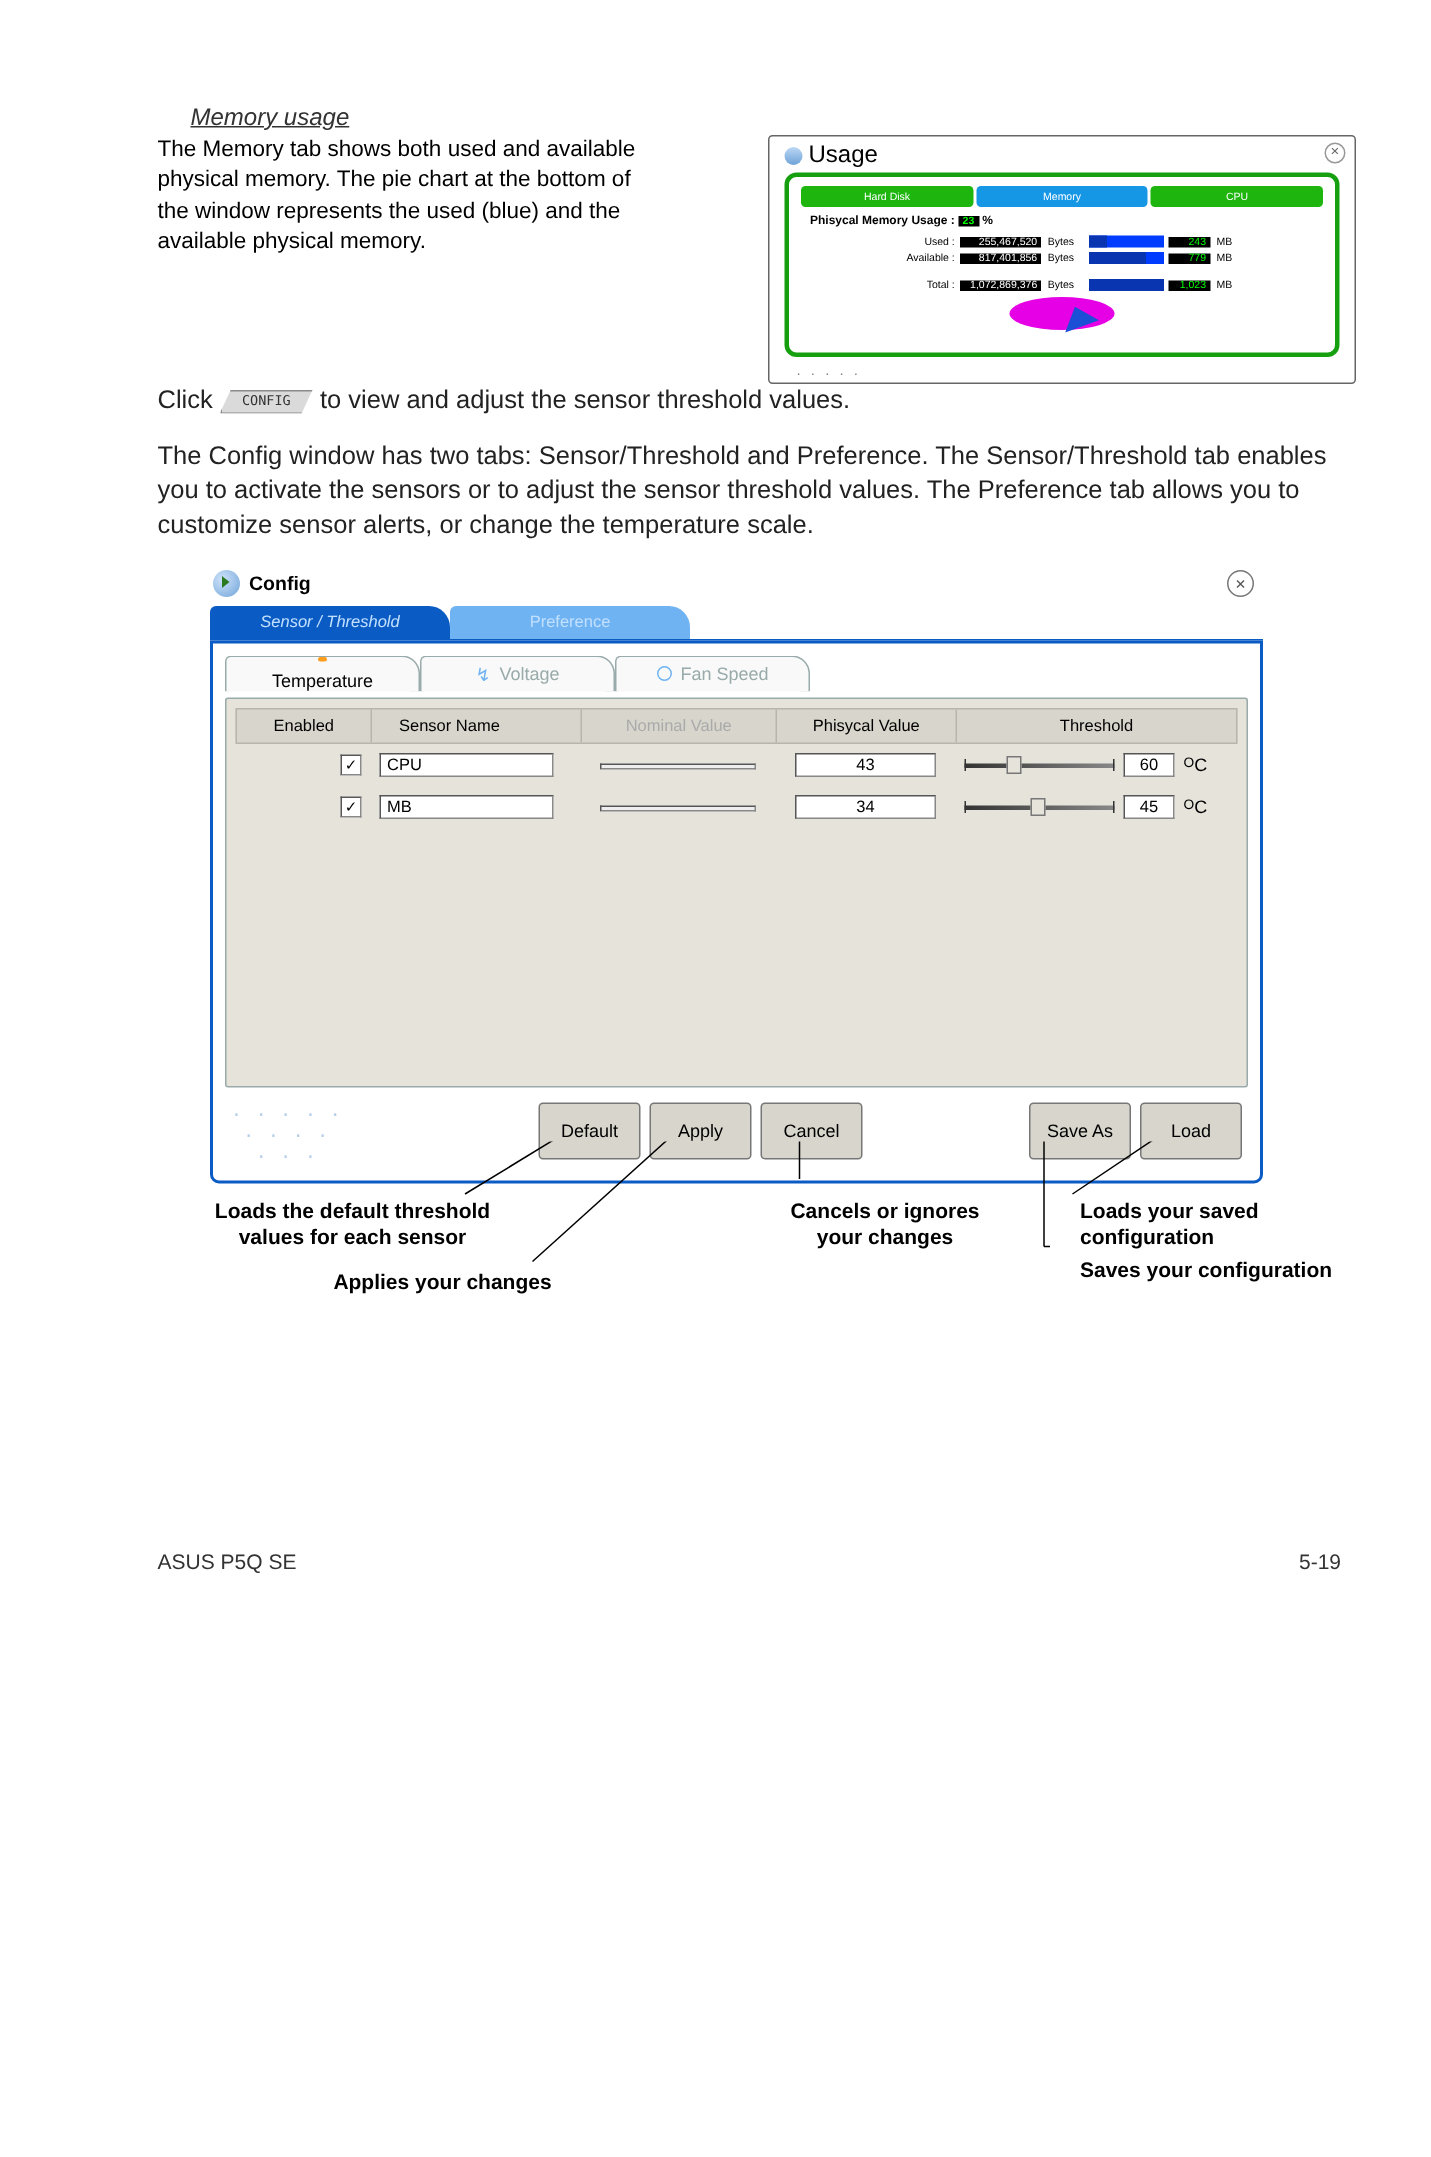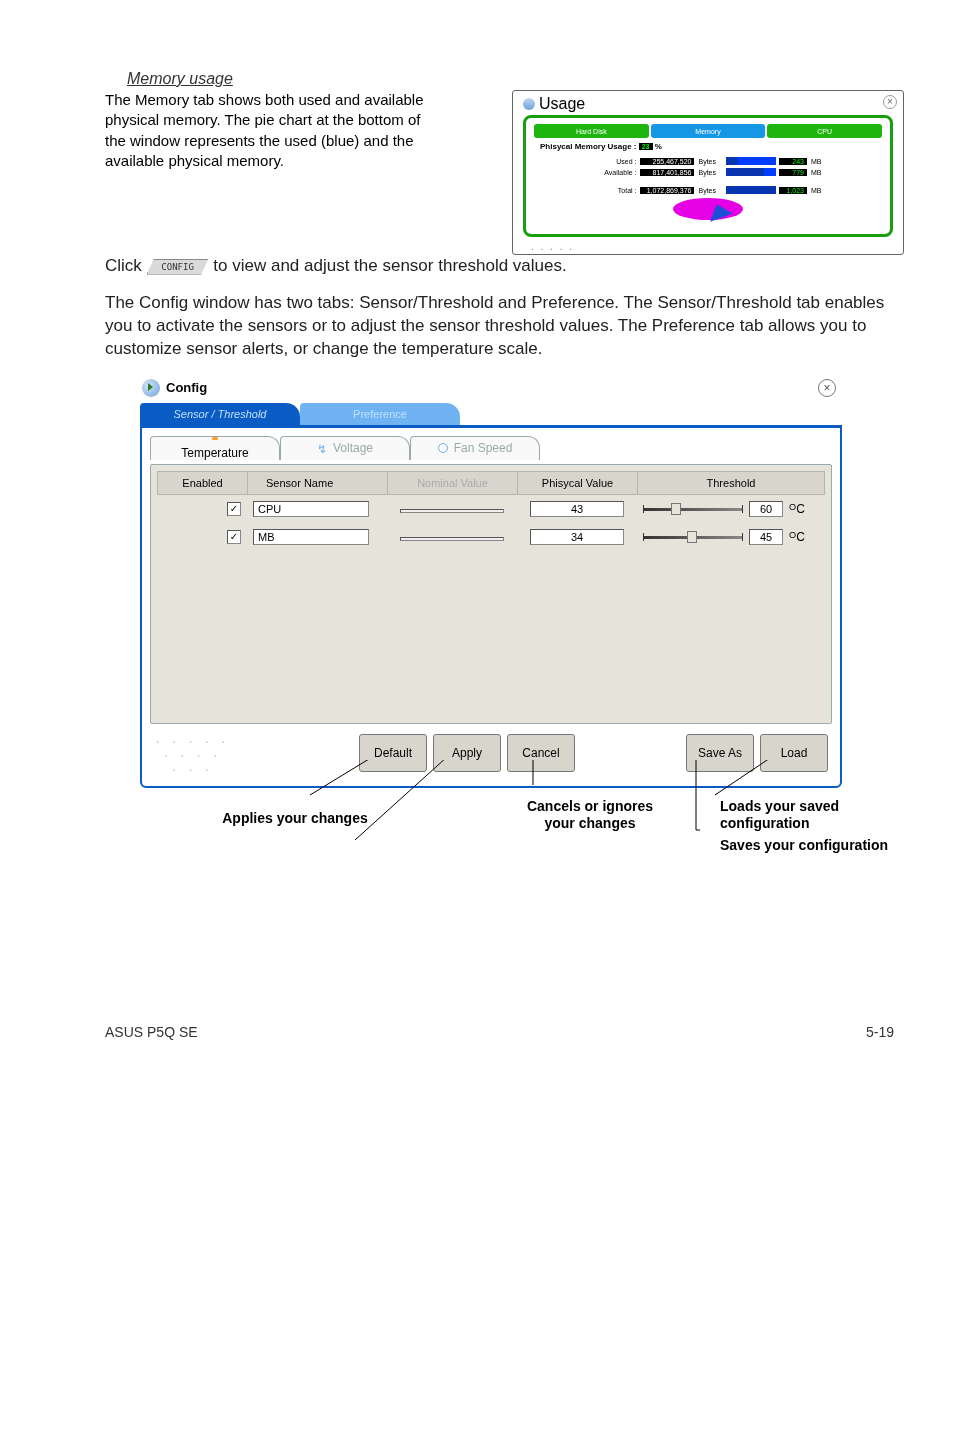--- a/index.html
+++ b/index.html
@@ -601,20 +601,21 @@
       <line x1="170" y1="35" x2="247" y2="-12" stroke="#000"></line>
       <line x1="215" y1="80" x2="317" y2="-12" stroke="#000"></line>
       <line x1="393" y1="25" x2="393" y2="-12" stroke="#000"></line>
       <line x1="575" y1="35" x2="645" y2="-12" stroke="#000"></line>
       <line x1="560" y1="70" x2="556" y2="70" stroke="#000"></line>
       <line x1="556" y1="70" x2="556" y2="-12" stroke="#000"></line>
     </svg>
 
     <div class="anno-row">
       <div>
+        <div class="anno-left">Loads the default threshold values for each sensor</div>
         <div class="anno-left anno-left-sub" style="width:190px; text-align:center; margin-left:60px;">Applies your changes</div>
       </div>
       <div class="anno-mid">Cancels or ignores your changes</div>
       <div>
         <div class="anno-right">Loads your saved configuration</div>
         <div class="anno-right anno-right-sub">Saves your configuration</div>
       </div>
     </div>
   </div>
 

